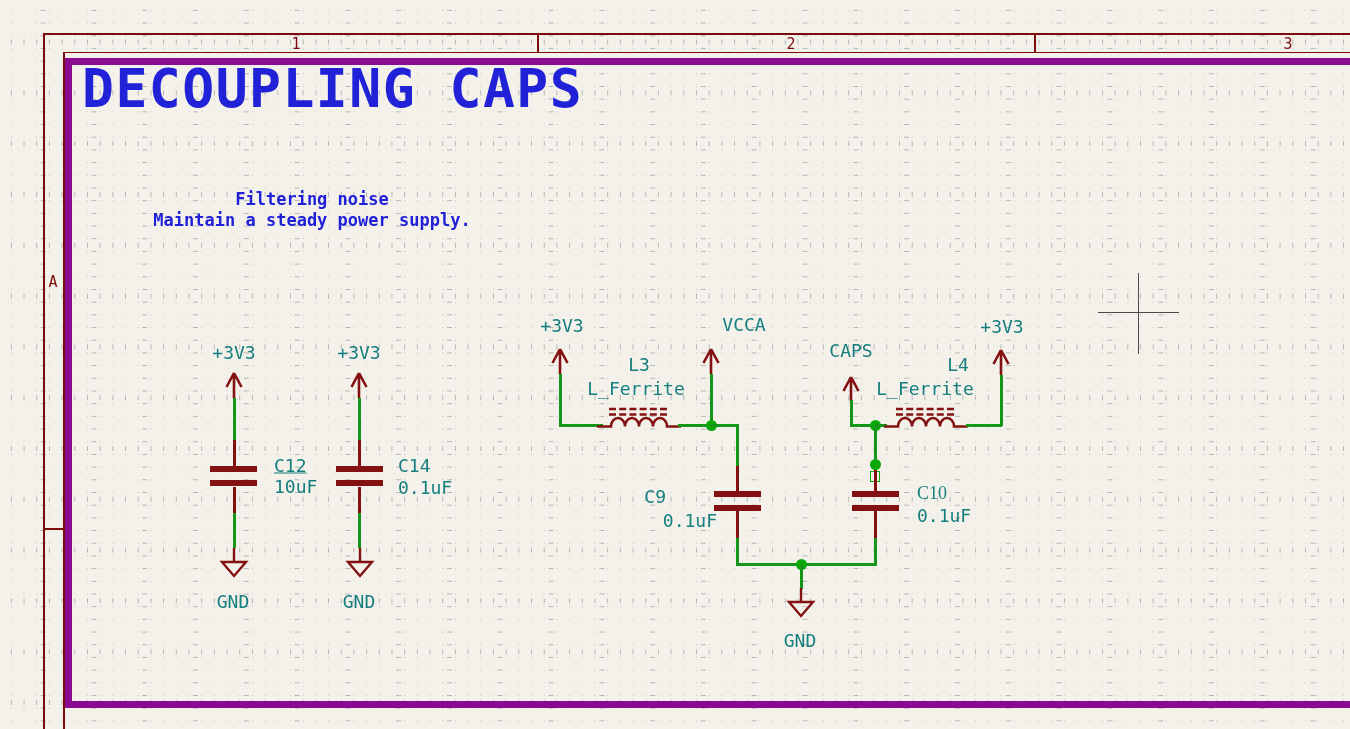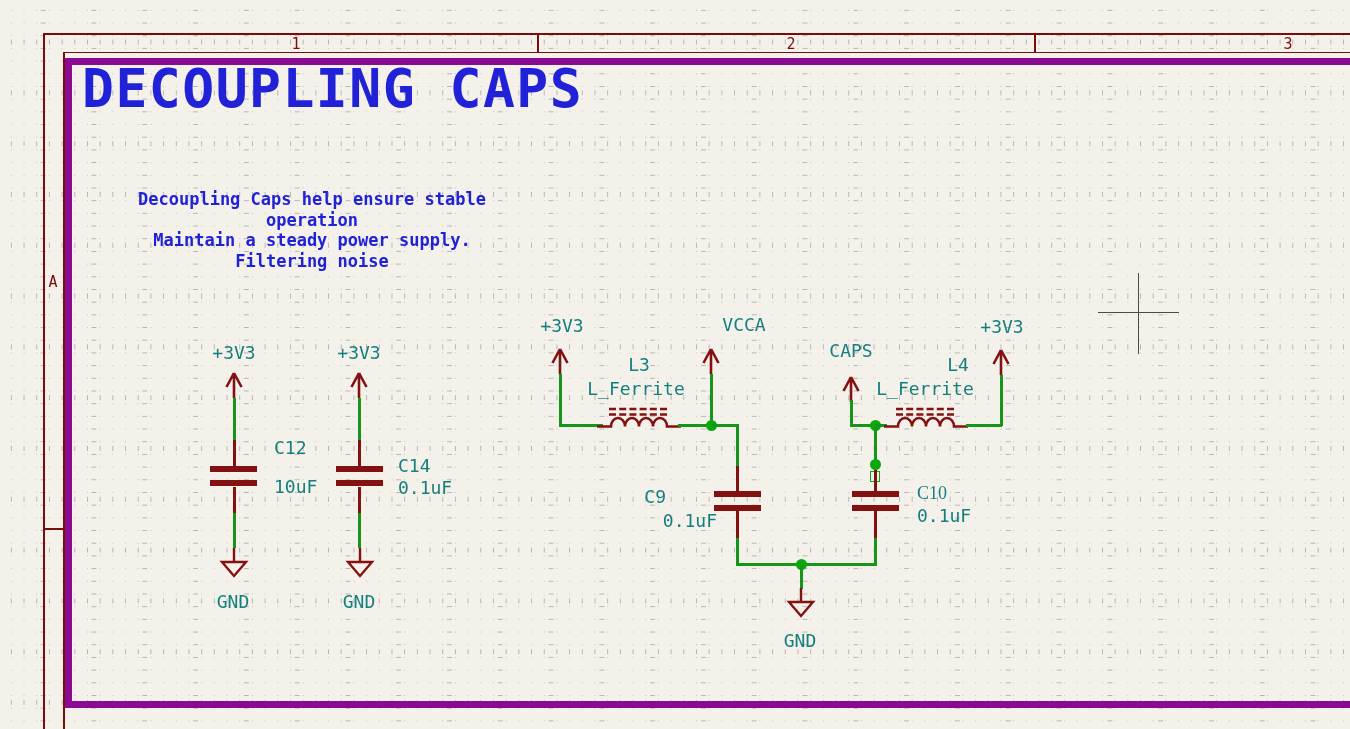--- a/index.html
+++ b/index.html
@@ -47,34 +47,33 @@
   <div class="frame-lbl" style="left:791px;top:44px;">2</div>
   <div class="frame-lbl" style="left:1288px;top:44px;">3</div>
   <div class="frame-lbl" style="left:53px;top:282px;">A</div>
 
   <div class="purple" style="left:65px;top:58px;width:1285px;height:7px;"></div>
   <div class="purple" style="left:65px;top:58px;width:7px;height:650px;"></div>
   <div class="purple" style="left:65px;top:701px;width:1285px;height:7px;"></div>
 
   <div class="title">DECOUPLING CAPS</div>
   <div class="notes">
-    <div>Decoupling Caps help ensure stable operation</div>
+    <div>Filtering noise</div>
     <div>Maintain a steady power supply.</div>
-    <div>Filtering noise</div>
   </div>
 
   <div class="lbl" style="left:234px;top:352px;">+3V3</div>
   <svg class="sym" style="left:219px;top:370px;" width="30" height="28" viewBox="0 0 30 28">
       <path d="M15 28 V3 M15 3 L7.5 17 M15 3 L22.5 17" stroke="#841111" stroke-width="2.6" fill="none"></path>
     </svg>
   <div class="wire" style="left:232.5px;top:398px;width:3px;height:42px;"></div>
   <div class="pin" style="left:232.5px;top:440px;width:3px;height:27px;"></div>
   <div class="plate" style="left:210px;top:466px;width:47px;height:6px;"></div>
   <div class="plate" style="left:210px;top:480px;width:47px;height:6px;"></div>
-  <div class="lbl-left" style="left:274px;top:447px;">C12</div>
+  <div class="lbl-left" style="left:274px;top:465px;text-decoration:underline;">C12</div>
   <div class="lbl-left" style="left:274px;top:486px;">10uF</div>
   <div class="pin" style="left:232.5px;top:487px;width:3px;height:26px;"></div>
   <div class="wire" style="left:232.5px;top:513px;width:3px;height:35px;"></div>
   <svg class="sym" style="left:218.5px;top:548px;" width="30" height="30" viewBox="0 0 30 30">
       <path d="M15 0 V13 M3 14 H27 L15 28 Z" stroke="#841111" stroke-width="2.4" fill="none"></path>
     </svg>
   <div class="lbl" style="left:233px;top:601px;">GND</div>
 
   <div class="lbl" style="left:359px;top:352px;">+3V3</div>
   <svg class="sym" style="left:344px;top:370px;" width="30" height="28" viewBox="0 0 30 28">

